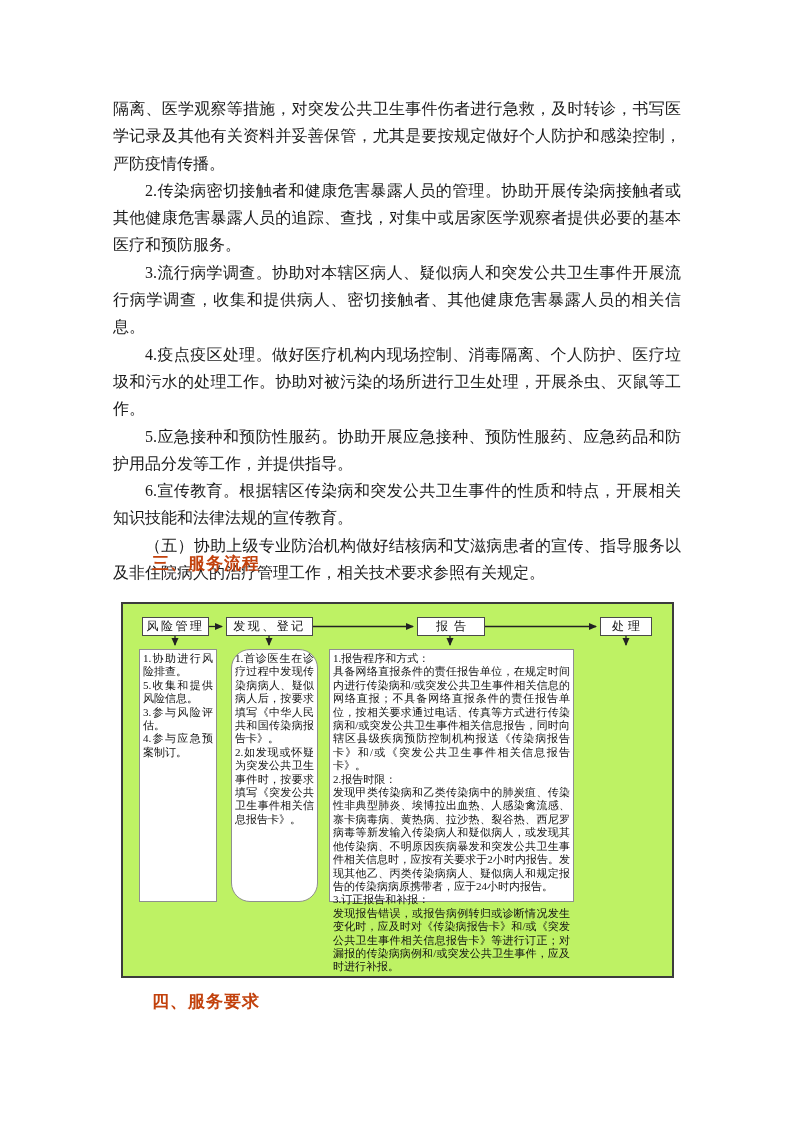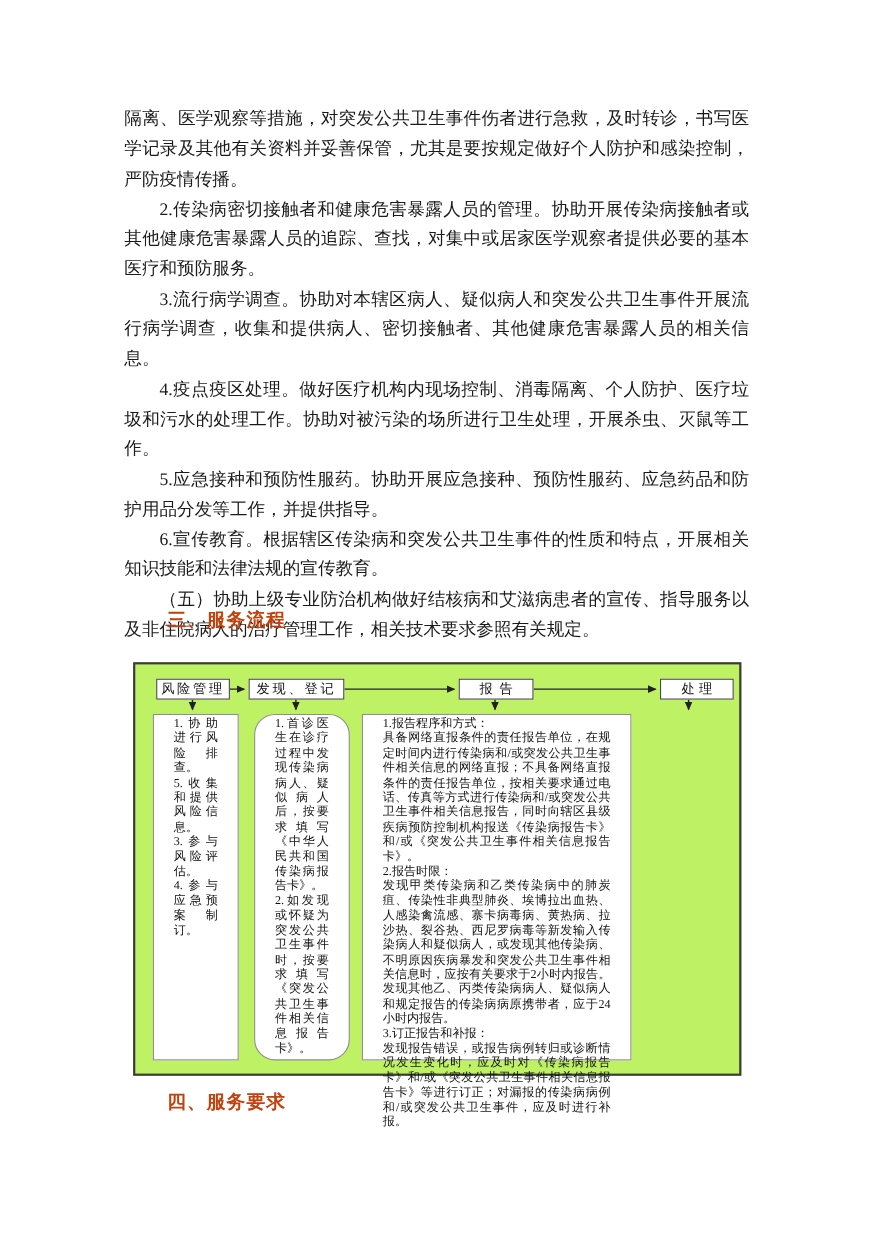--- a/index.html
+++ b/index.html
@@ -30,25 +30,25 @@
   .arrows { position:absolute; left:0; top:0; width:549px; height:372px; }
   .stage {
     position:absolute; top:13px; height:19px; box-sizing:border-box;
     border:1px solid #4a4a4a; background:#fff;
     display:flex; align-items:center; justify-content:center;
     font-size:12px; letter-spacing:2.5px; white-space:nowrap; color:#111;
   }
   .s1 { left:19px;  width:67px; }
   .s2 { left:103px; width:87px; }
   .s3 { left:294px; width:68px; letter-spacing:6px; padding-left:6px; }
-  .s4 { left:477px; width:67px; letter-spacing:4px; padding-left:4px; }
+  .s4 { left:477px; width:52px; letter-spacing:4px; padding-left:4px; }
   .detail {
-    position:absolute; top:45px; height:315px; box-sizing:border-box;
+    position:absolute; top:45px; height:253px; box-sizing:border-box;
     border:1px solid #8f8f8f; background:#fff;
-    padding:2px 18px; font-size:11px; line-height:13.4px; color:#111;
+    padding:2px 3px; font-size:11px; line-height:13.4px; color:#111;
   }
   .detail .itm { text-align:justify; text-justify:inter-character; }
   .d1 { left:16px;  width:78px; }
   .d2 { left:108px; width:87px;border-radius:19px; }
   .d3 { left:206px; width:245px; }
   .d4 { left:467px; width:78px; }
   .page-number {
     position:absolute; left:0; top:1027px; width:794px;
     text-align:center; font-size:13.5px; color:#1a1a1a;
   }

